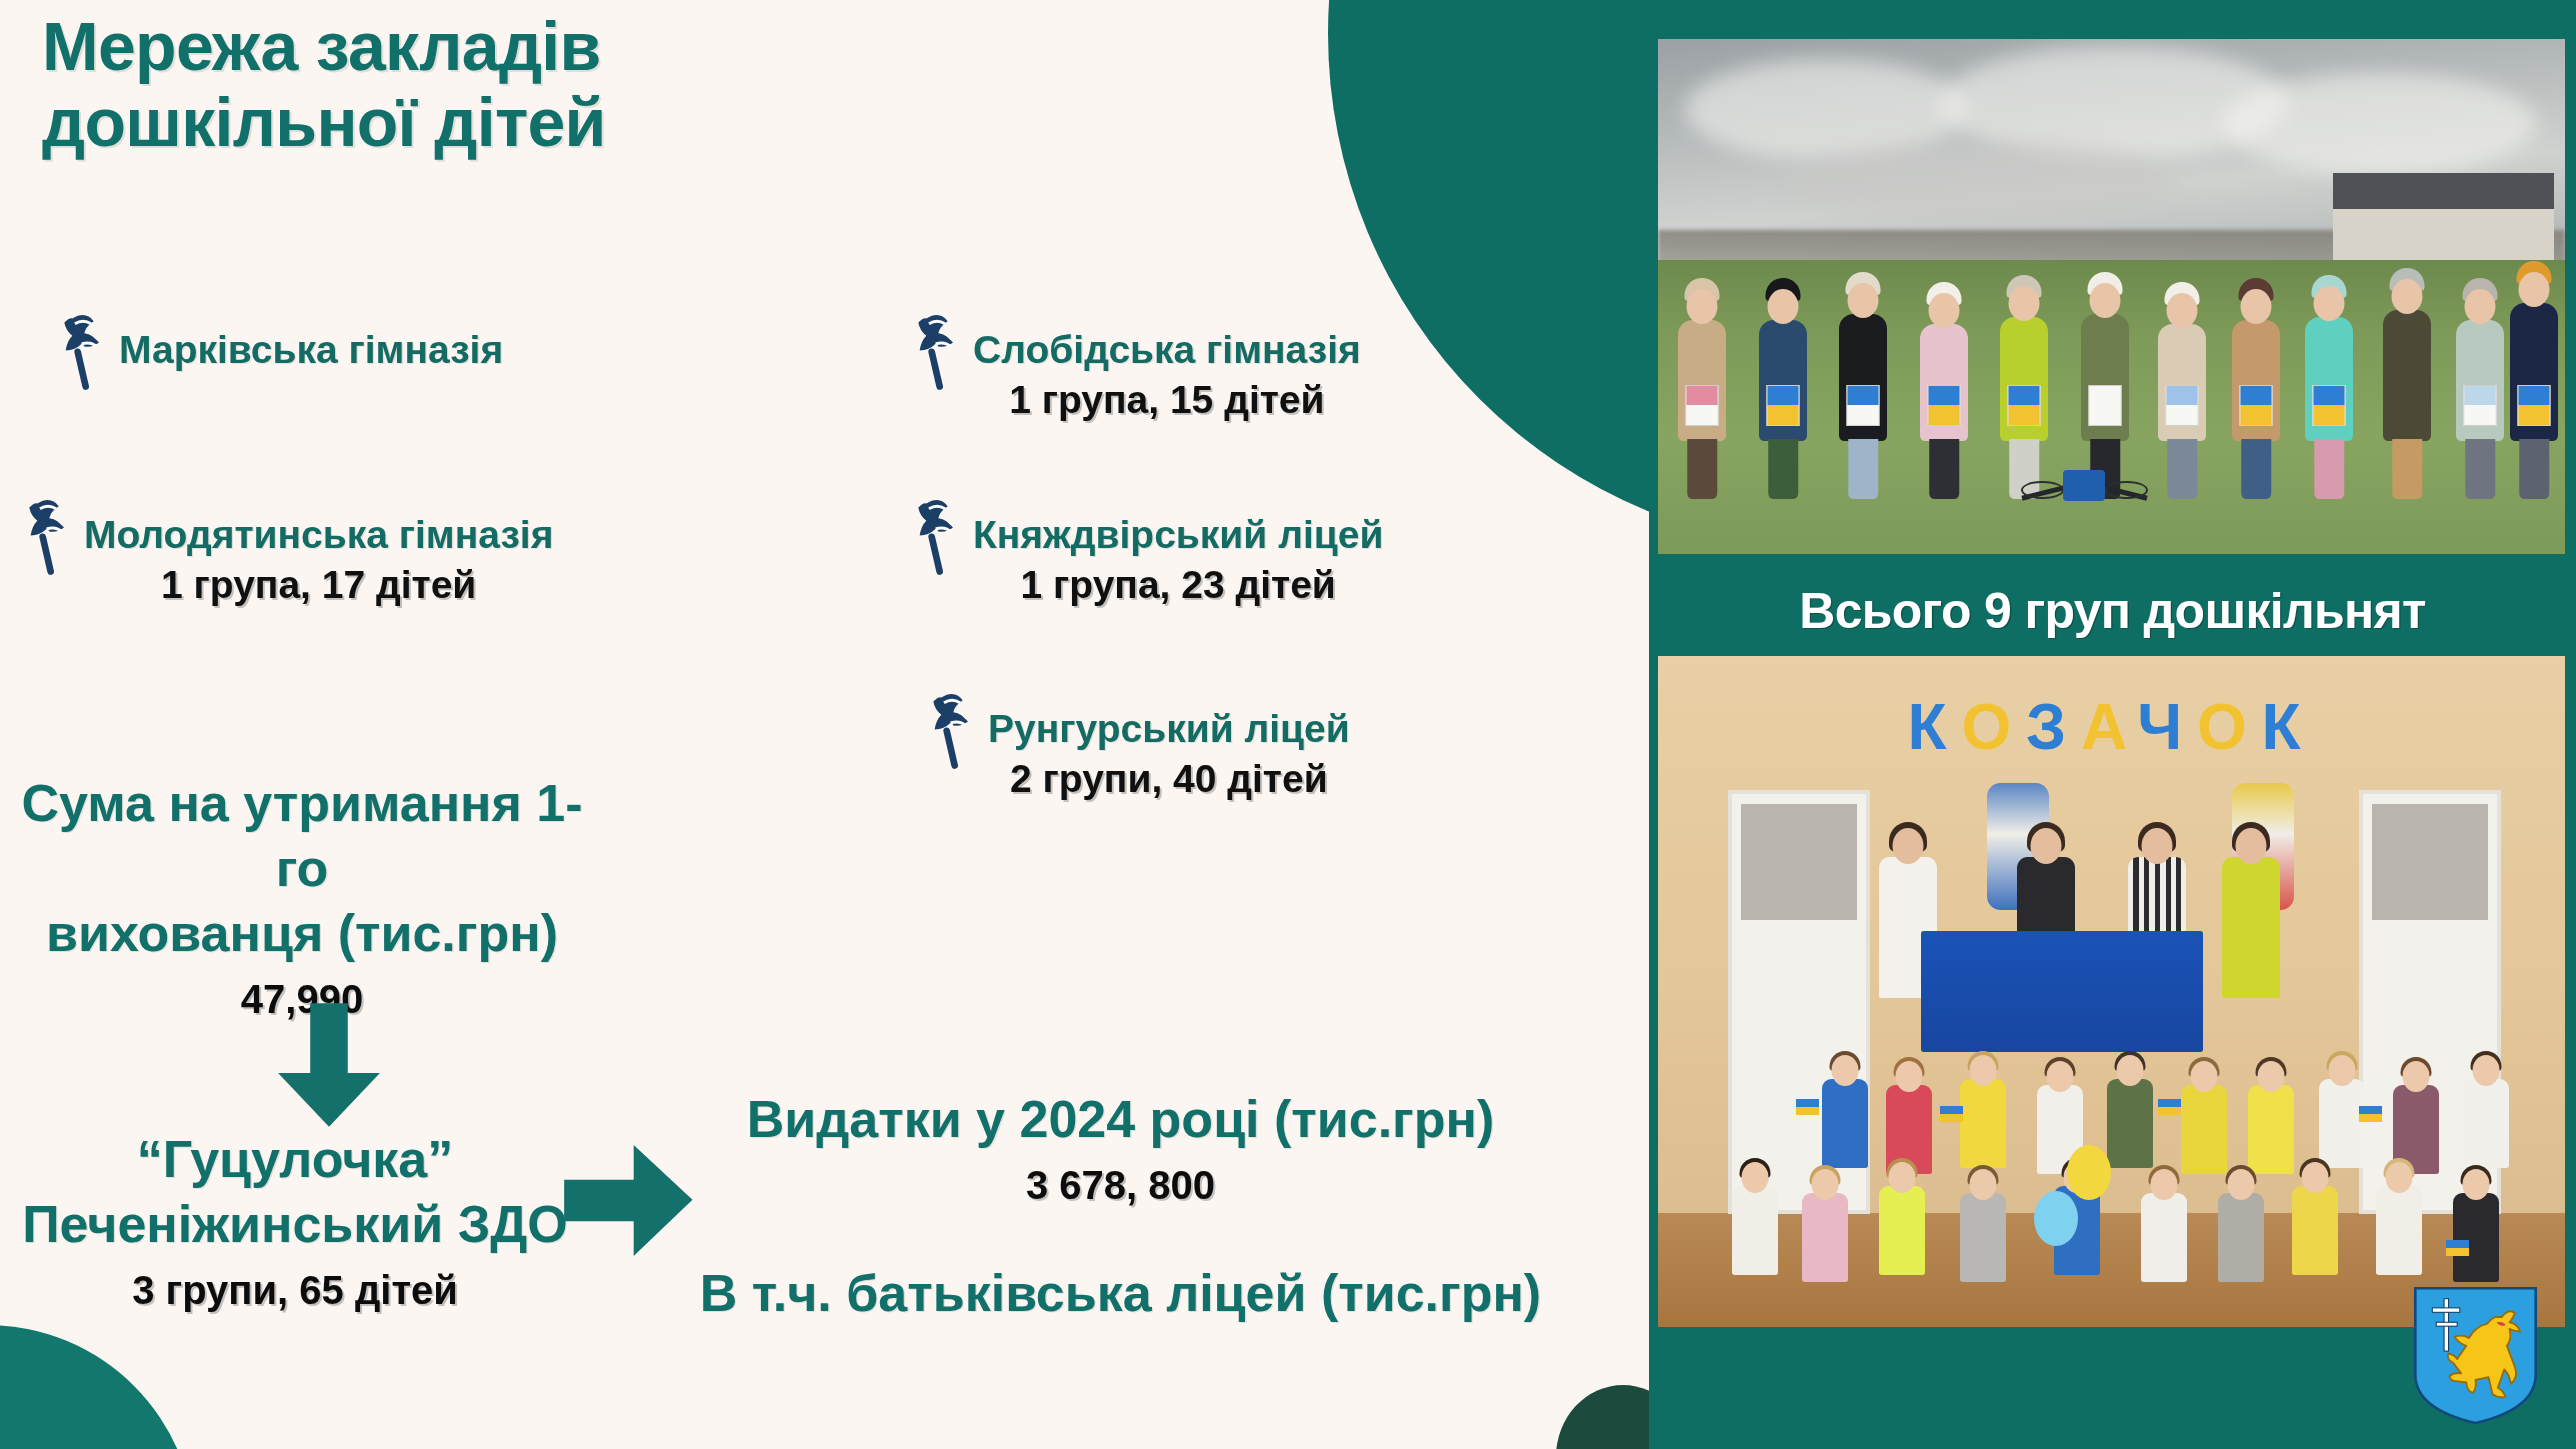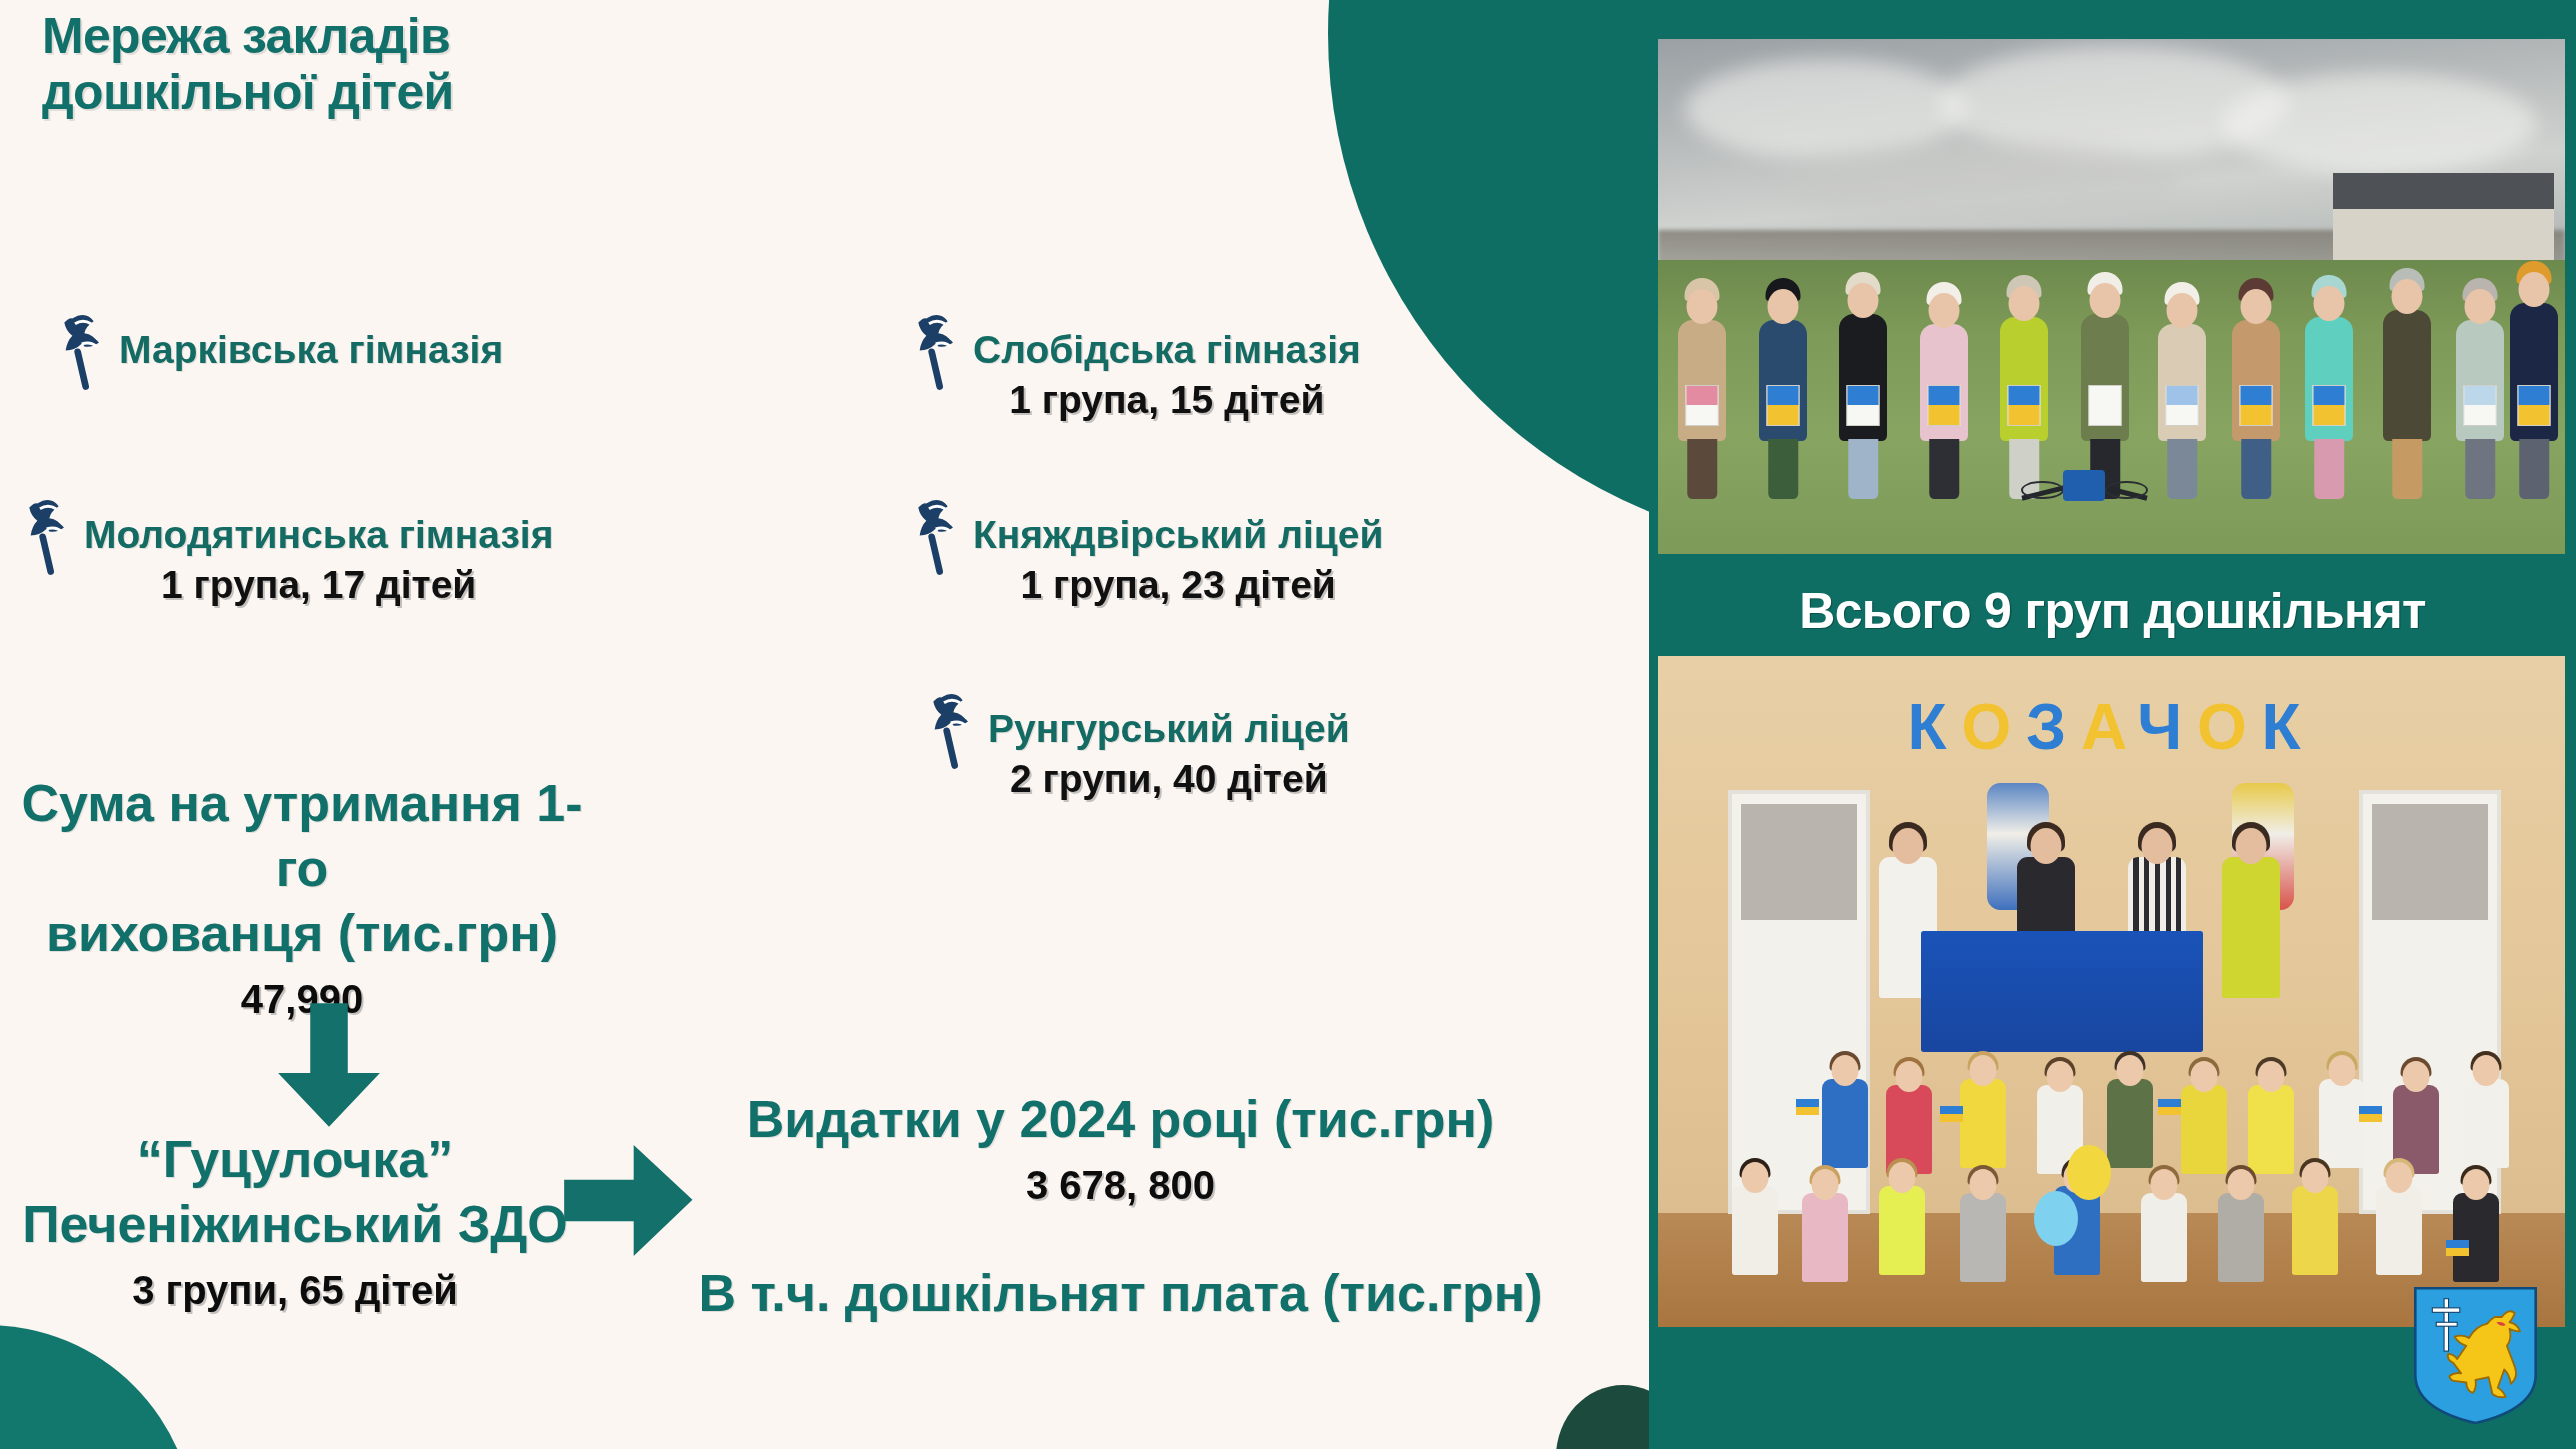--- a/index.html
+++ b/index.html
@@ -113,21 +113,21 @@
 
   
   .emblem{
     position:absolute; left:2410px; top:1283px;
     width:131px; height:144px; z-index:9;
   }
 
   
   .title{
     position:absolute; left:42px; top:8px; width:872px; z-index:6;
-    color:#12706a; font-weight:bold; font-size:50px; line-height:1.12;
+    color:#12706a; font-weight:bold; font-size:68px; line-height:1.12;
     letter-spacing:-0.7px;
     font-family:"Liberation Sans",sans-serif;
     text-shadow:2px 2px 0 rgba(0,0,0,0.10);
   }
 
   .pin-item{position:absolute;z-index:6;}
   .pin-icon{position:absolute;left:0;top:4px;width:56px;height:83px;}
   .pin-body{margin-left:64px;}
   .pin-name{
     color:#136b63;font-weight:bold;font-size:39px;white-space:nowrap;
@@ -544,17 +544,17 @@
       <path d="M0 32 H52 V6 L96 47 L52 89 V63 H0 Z" fill="#13706a"></path>
     </svg>
   </div>
 
   <div class="stat" style="left:678px;top:1087px;width:885px;">
     <div class="stat-label">Видатки у 2024 році (тис.грн)</div>
     <div class="stat-value">3 678, 800</div>
   </div>
 
   <div class="stat" style="left:678px;top:1261px;width:885px;">
-    <div class="stat-label">В т.ч. дошкільнят плата (тис.грн)</div>
+    <div class="stat-label">В т.ч. батьківська ліцей (тис.грн)</div>
   </div>
 
 </div>
 
 
 </body></html>

